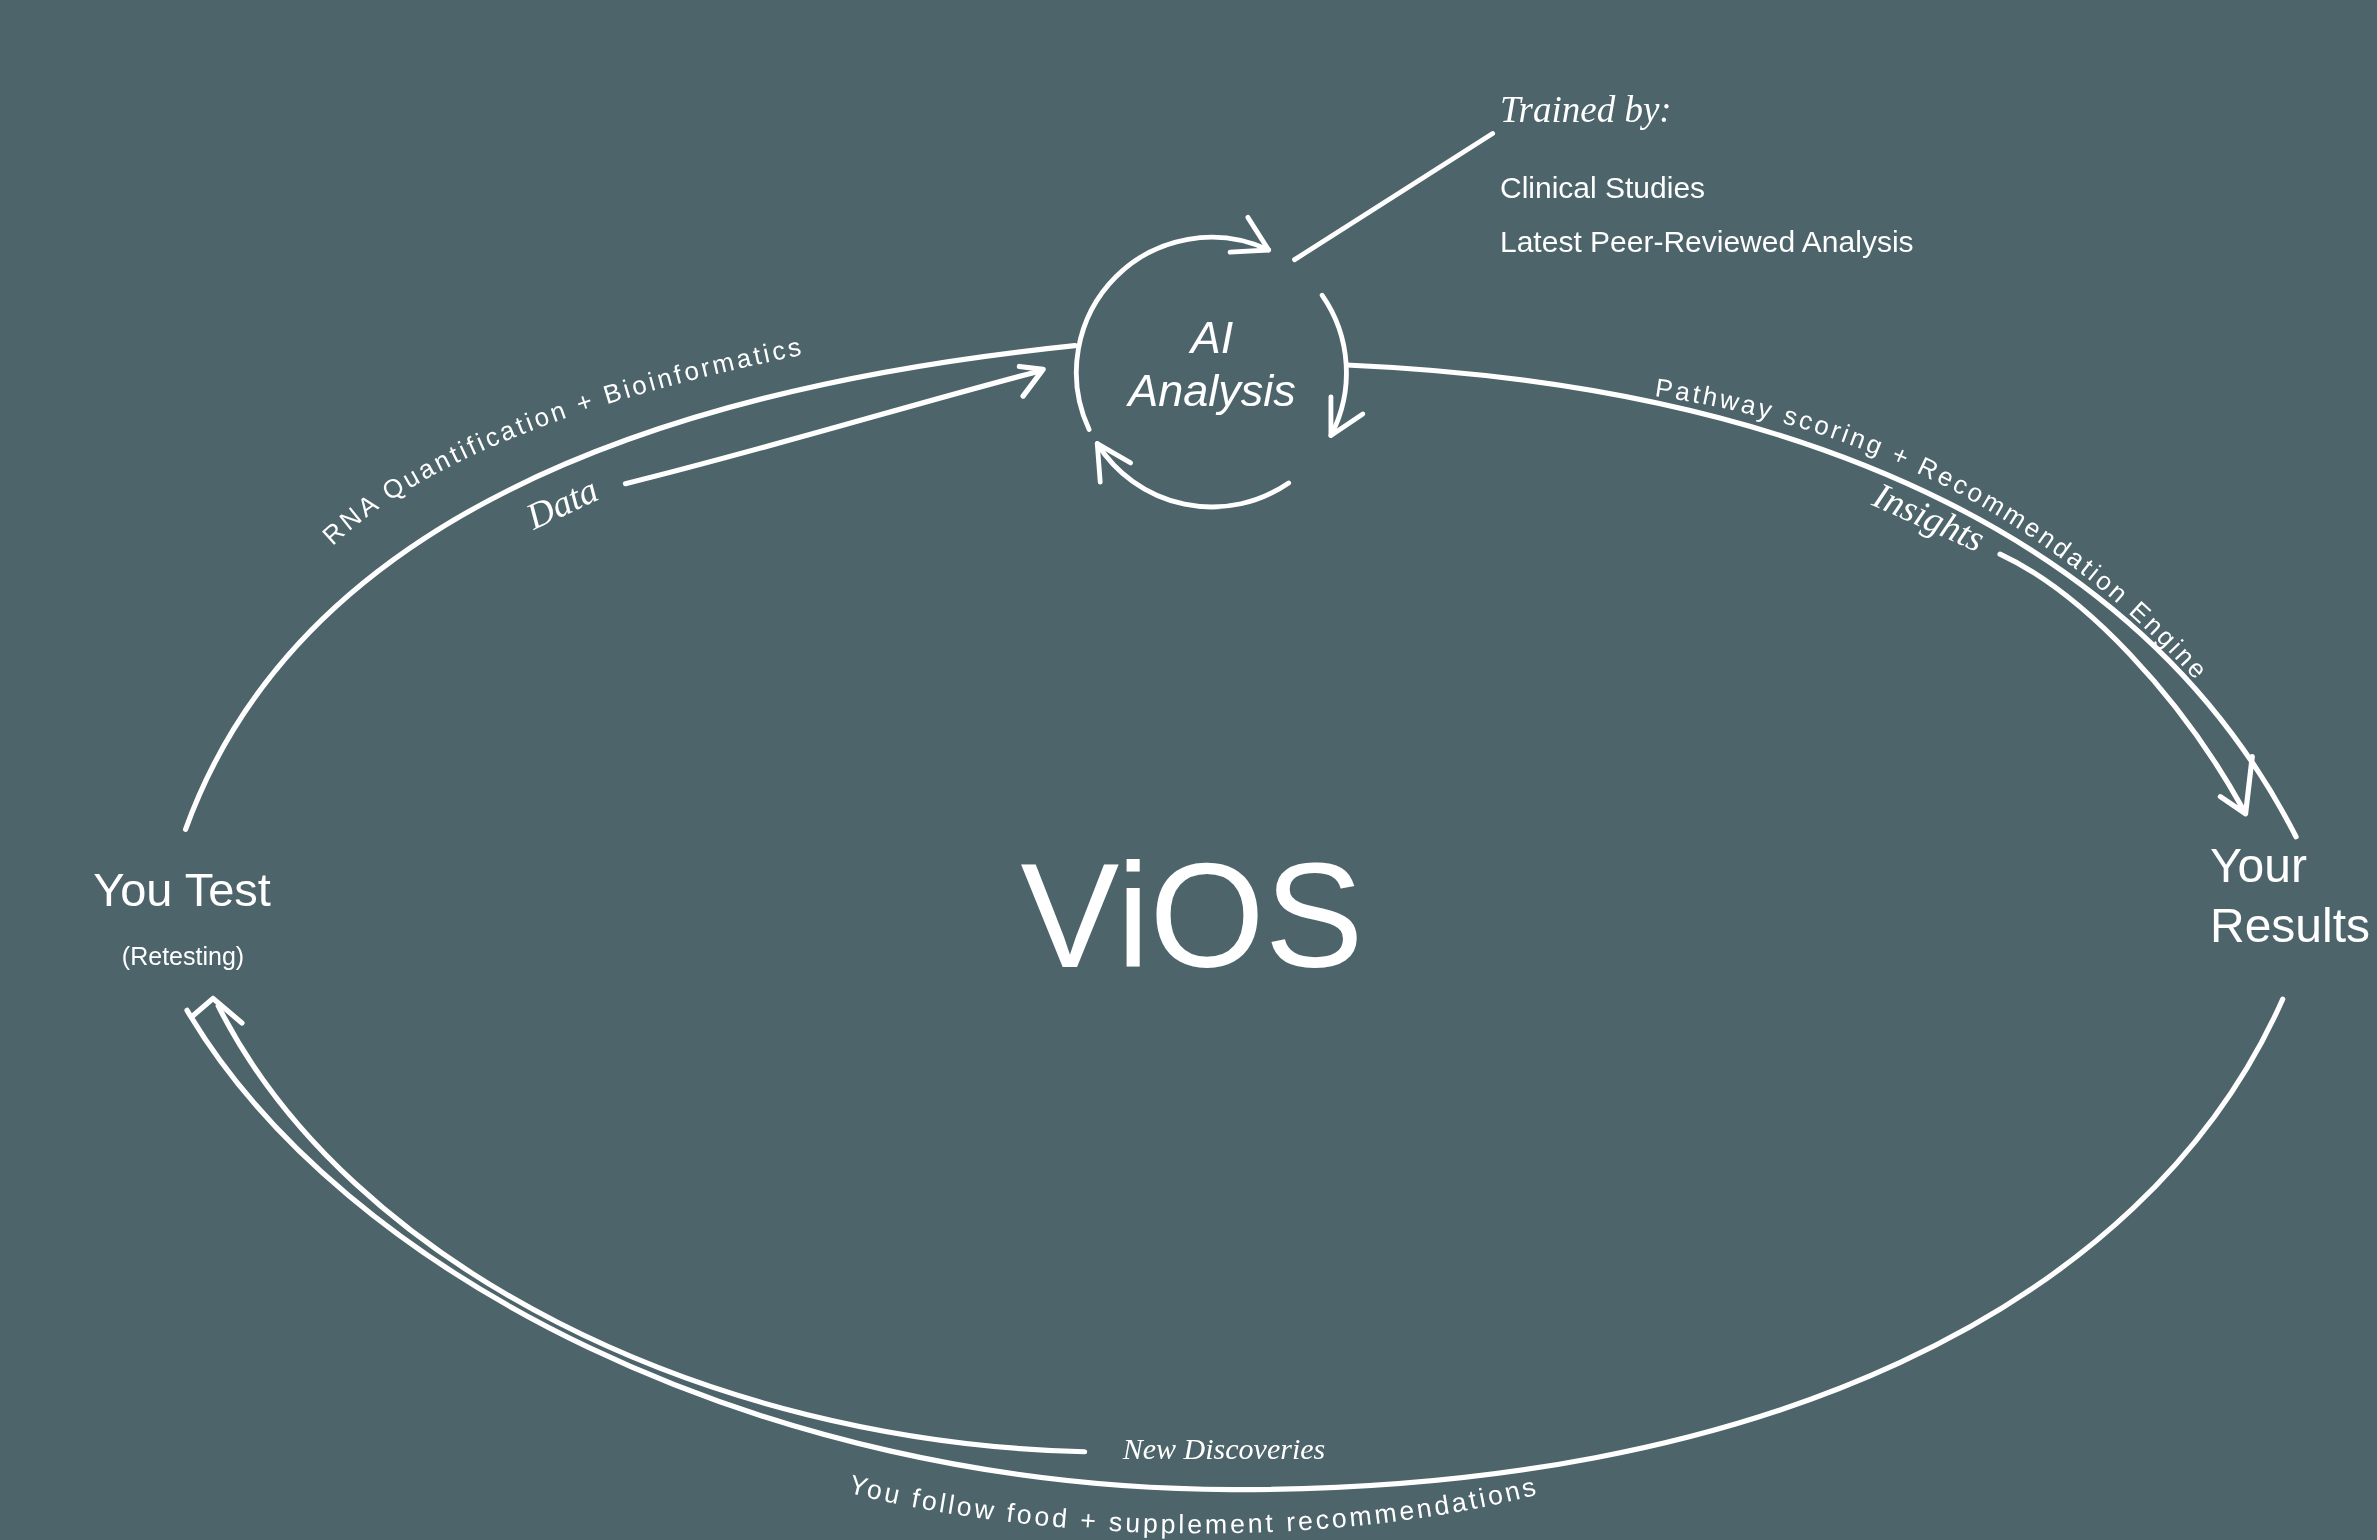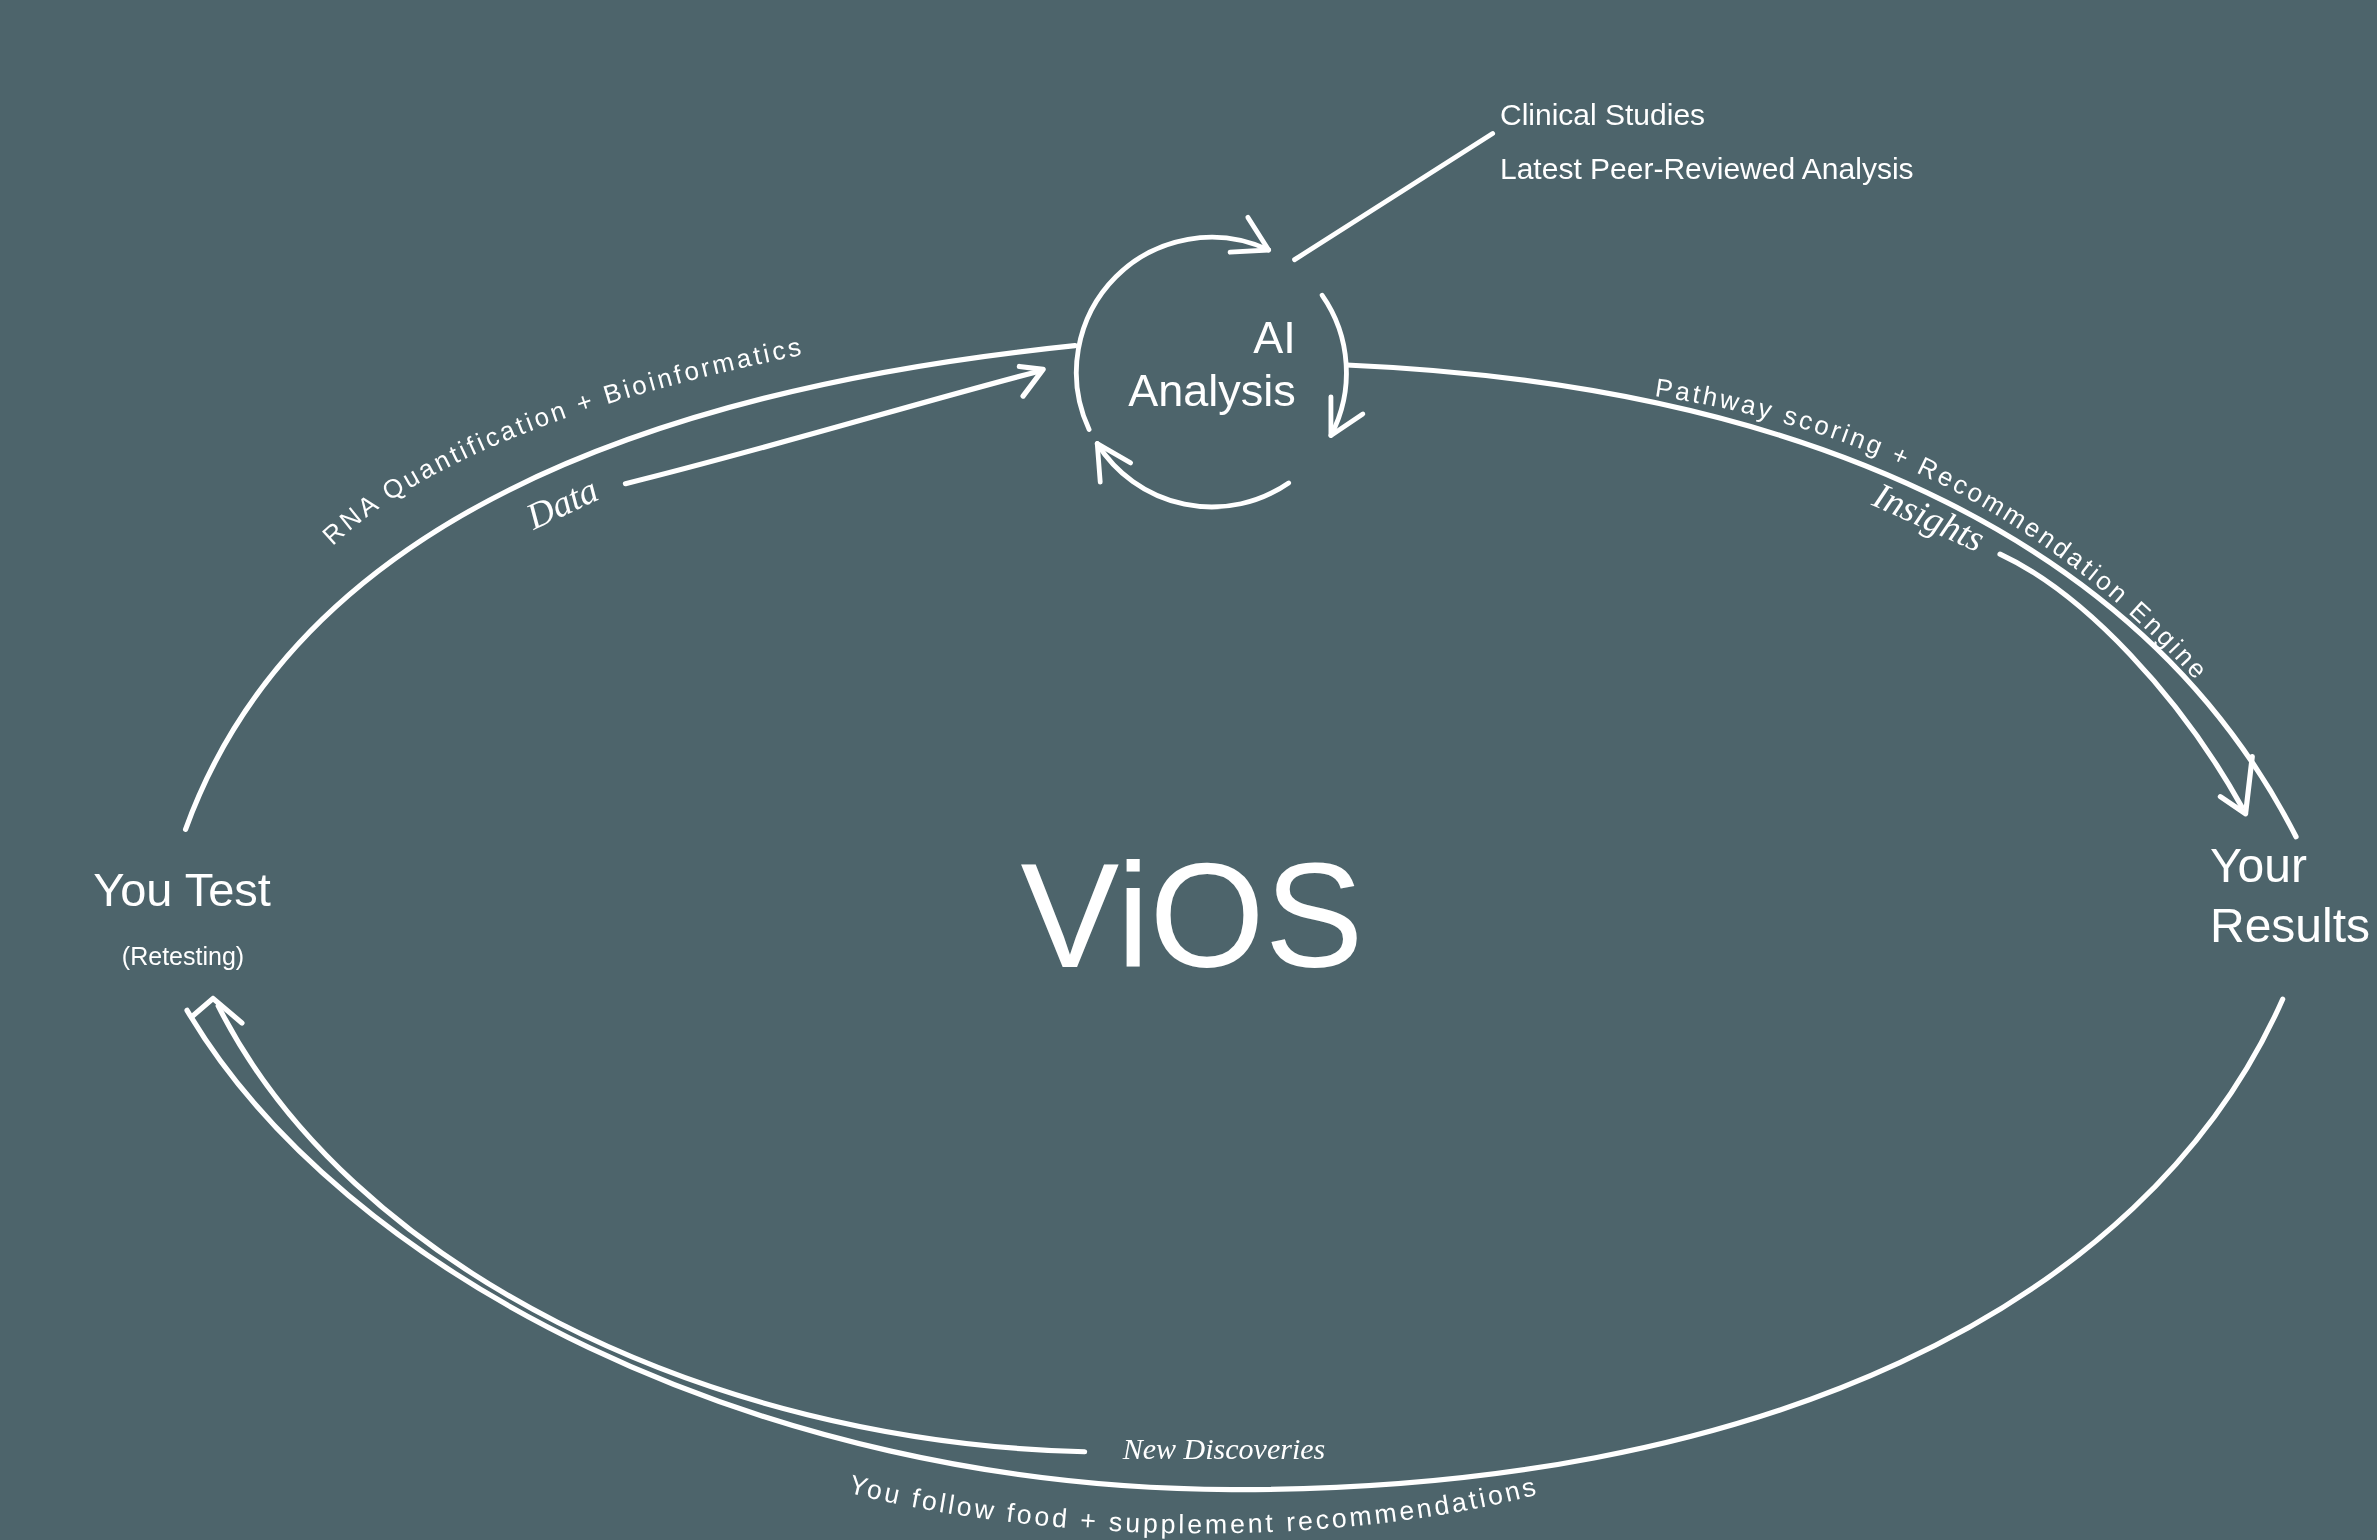--- a/index.html
+++ b/index.html
@@ -3,21 +3,21 @@
 <meta charset="utf-8">
 <style>
   html,body{margin:0;padding:0;background:#4d646b;}
   .stage{position:relative;width:2377px;height:1540px;background:#4d646b;overflow:hidden;
          font-family:"Liberation Sans","DejaVu Sans",sans-serif;color:#ffffff;}
   .abs{position:absolute;transform:translate(-50%,-50%);white-space:nowrap;}
   .serif-i{font-family:"Liberation Serif","DejaVu Serif",serif;font-style:italic;}
   .vios{font-size:148px;font-weight:300;letter-spacing:0px;}
   .node-title{font-size:47px;text-align:center;line-height:1.25;}
   .node-sub{font-size:25px;text-align:center;}
-  .ai-label{font-size:45px;line-height:53px;text-align:right;}
+  .ai-label{font-size:45px;line-height:53px;text-align:center;font-style:italic;}
   .your-results{font-size:48px;line-height:60px;}
   .edge-label{font-size:37px;}
   .edge-label-nd{font-size:30px;}
   .trained{position:absolute;left:1500px;top:88px;}
   .trained-title{font-size:37px;margin-bottom:30px;}
   .trained-item{font-size:30px;line-height:54px;}
   svg{position:absolute;left:0;top:0;}
   svg text{fill:#ffffff;}
   .curve-sub{font-size:35px;letter-spacing:4px;font-family:"Liberation Sans","DejaVu Sans",sans-serif;}
   .curve-sub-b{font-size:36px;letter-spacing:4px;font-family:"Liberation Sans","DejaVu Sans",sans-serif;}
@@ -80,20 +80,21 @@
 
   <div class="abs node-title" style="left:182px;top:890px;">You Test</div>
   <div class="abs node-sub" style="left:183px;top:956px;">(Retesting)</div>
 
   <div class="abs your-results" style="left:2290px;top:896px;">
     <div>Your</div>
     <div>Results</div>
   </div>
 
   <div class="trained">
+    <div class="serif-i trained-title">Trained by:</div>
     <div class="trained-item">Clinical Studies</div>
     <div class="trained-item">Latest Peer-Reviewed Analysis</div>
   </div>
 
   <div class="abs serif-i edge-label" style="left:562px;top:503px;transform:translate(-50%,-50%) rotate(-25deg);">Data</div>
   <div class="abs serif-i edge-label" style="left:1929px;top:517px;transform:translate(-50%,-50%) rotate(24deg);">Insights</div>
   <div class="abs serif-i edge-label-nd" style="left:1224px;top:1449px;">New Discoveries</div>
 
 </div>
 

